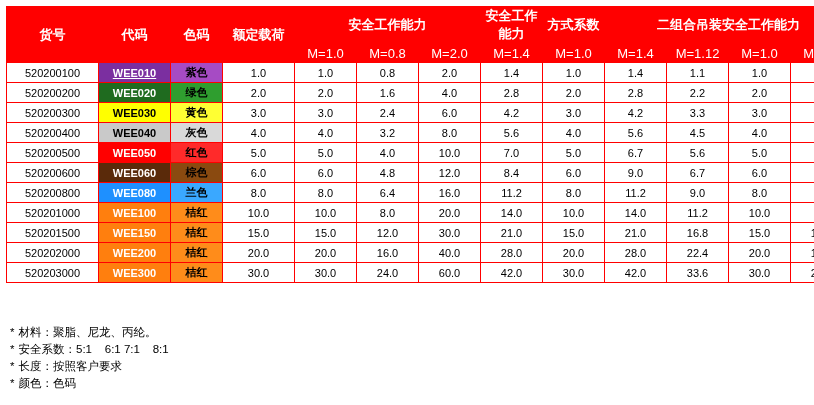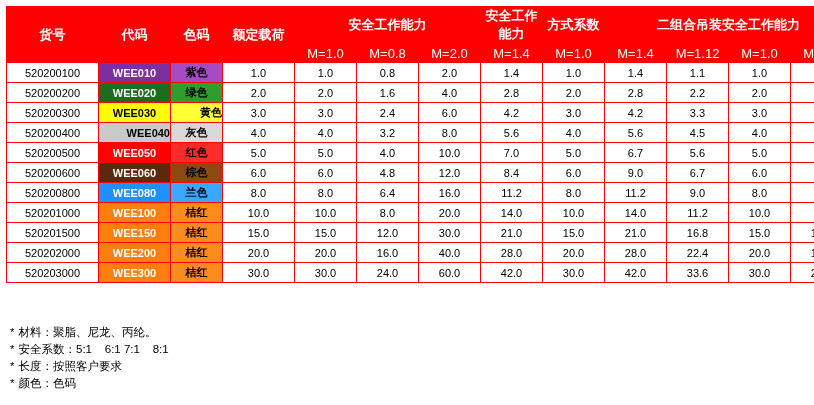--- a/index.html
+++ b/index.html
@@ -118,21 +118,21 @@
         <th>M=1.0</th>
         <th>M=1.4</th>
         <th>M=1.12</th>
         <th>M=1.0</th>
         <th>M=0.8</th>
       </tr>
     </thead>
     <tbody id="table-body">
         <tr>
           <td class="part">520200100</td>
-          <td class="code" style="background: rgb(123, 47, 160); color: rgb(255, 255, 255);">WEE010</td>
+          <td class="code" style="background: rgb(123, 47, 160); color: rgb(255, 255, 255); text-decoration: underline;">WEE010</td>
           <td class="colorcell" style="background: rgb(166, 75, 196); color: rgb(0, 0, 0);">紫色</td>
           <td>1.0</td>
           <td>1.0</td>
           <td>0.8</td>
           <td>2.0</td>
           <td>1.4</td>
           <td>1.0</td>
           <td>1.4</td>
           <td>1.1</td>
           <td>1.0</td>
@@ -149,35 +149,35 @@
           <td>2.8</td>
           <td>2.0</td>
           <td>2.8</td>
           <td>2.2</td>
           <td>2.0</td>
           <td>1.6</td>
         </tr>
         <tr>
           <td class="part">520200300</td>
           <td class="code" style="background: rgb(255, 255, 0); color: rgb(0, 0, 0);">WEE030</td>
-          <td class="colorcell" style="background: rgb(255, 255, 51); color: rgb(0, 0, 0); text-align: right;">黄色</td>
+          <td class="colorcell" style="background: rgb(255, 255, 51); color: rgb(0, 0, 0);">黄色</td>
           <td>3.0</td>
           <td>3.0</td>
           <td>2.4</td>
           <td>6.0</td>
           <td>4.2</td>
           <td>3.0</td>
           <td>4.2</td>
           <td>3.3</td>
           <td>3.0</td>
           <td>2.4</td>
         </tr>
         <tr>
           <td class="part">520200400</td>
-          <td class="code" style="background: rgb(201, 201, 201); color: rgb(0, 0, 0); text-align: right;">WEE040</td>
+          <td class="code" style="background: rgb(201, 201, 201); color: rgb(0, 0, 0);">WEE040</td>
           <td class="colorcell" style="background: rgb(217, 217, 217); color: rgb(0, 0, 0); margin-top: 28px;">灰色</td>
           <td>4.0</td>
           <td>4.0</td>
           <td>3.2</td>
           <td>8.0</td>
           <td>5.6</td>
           <td>4.0</td>
           <td>5.6</td>
           <td>4.5</td>
           <td>4.0</td>

